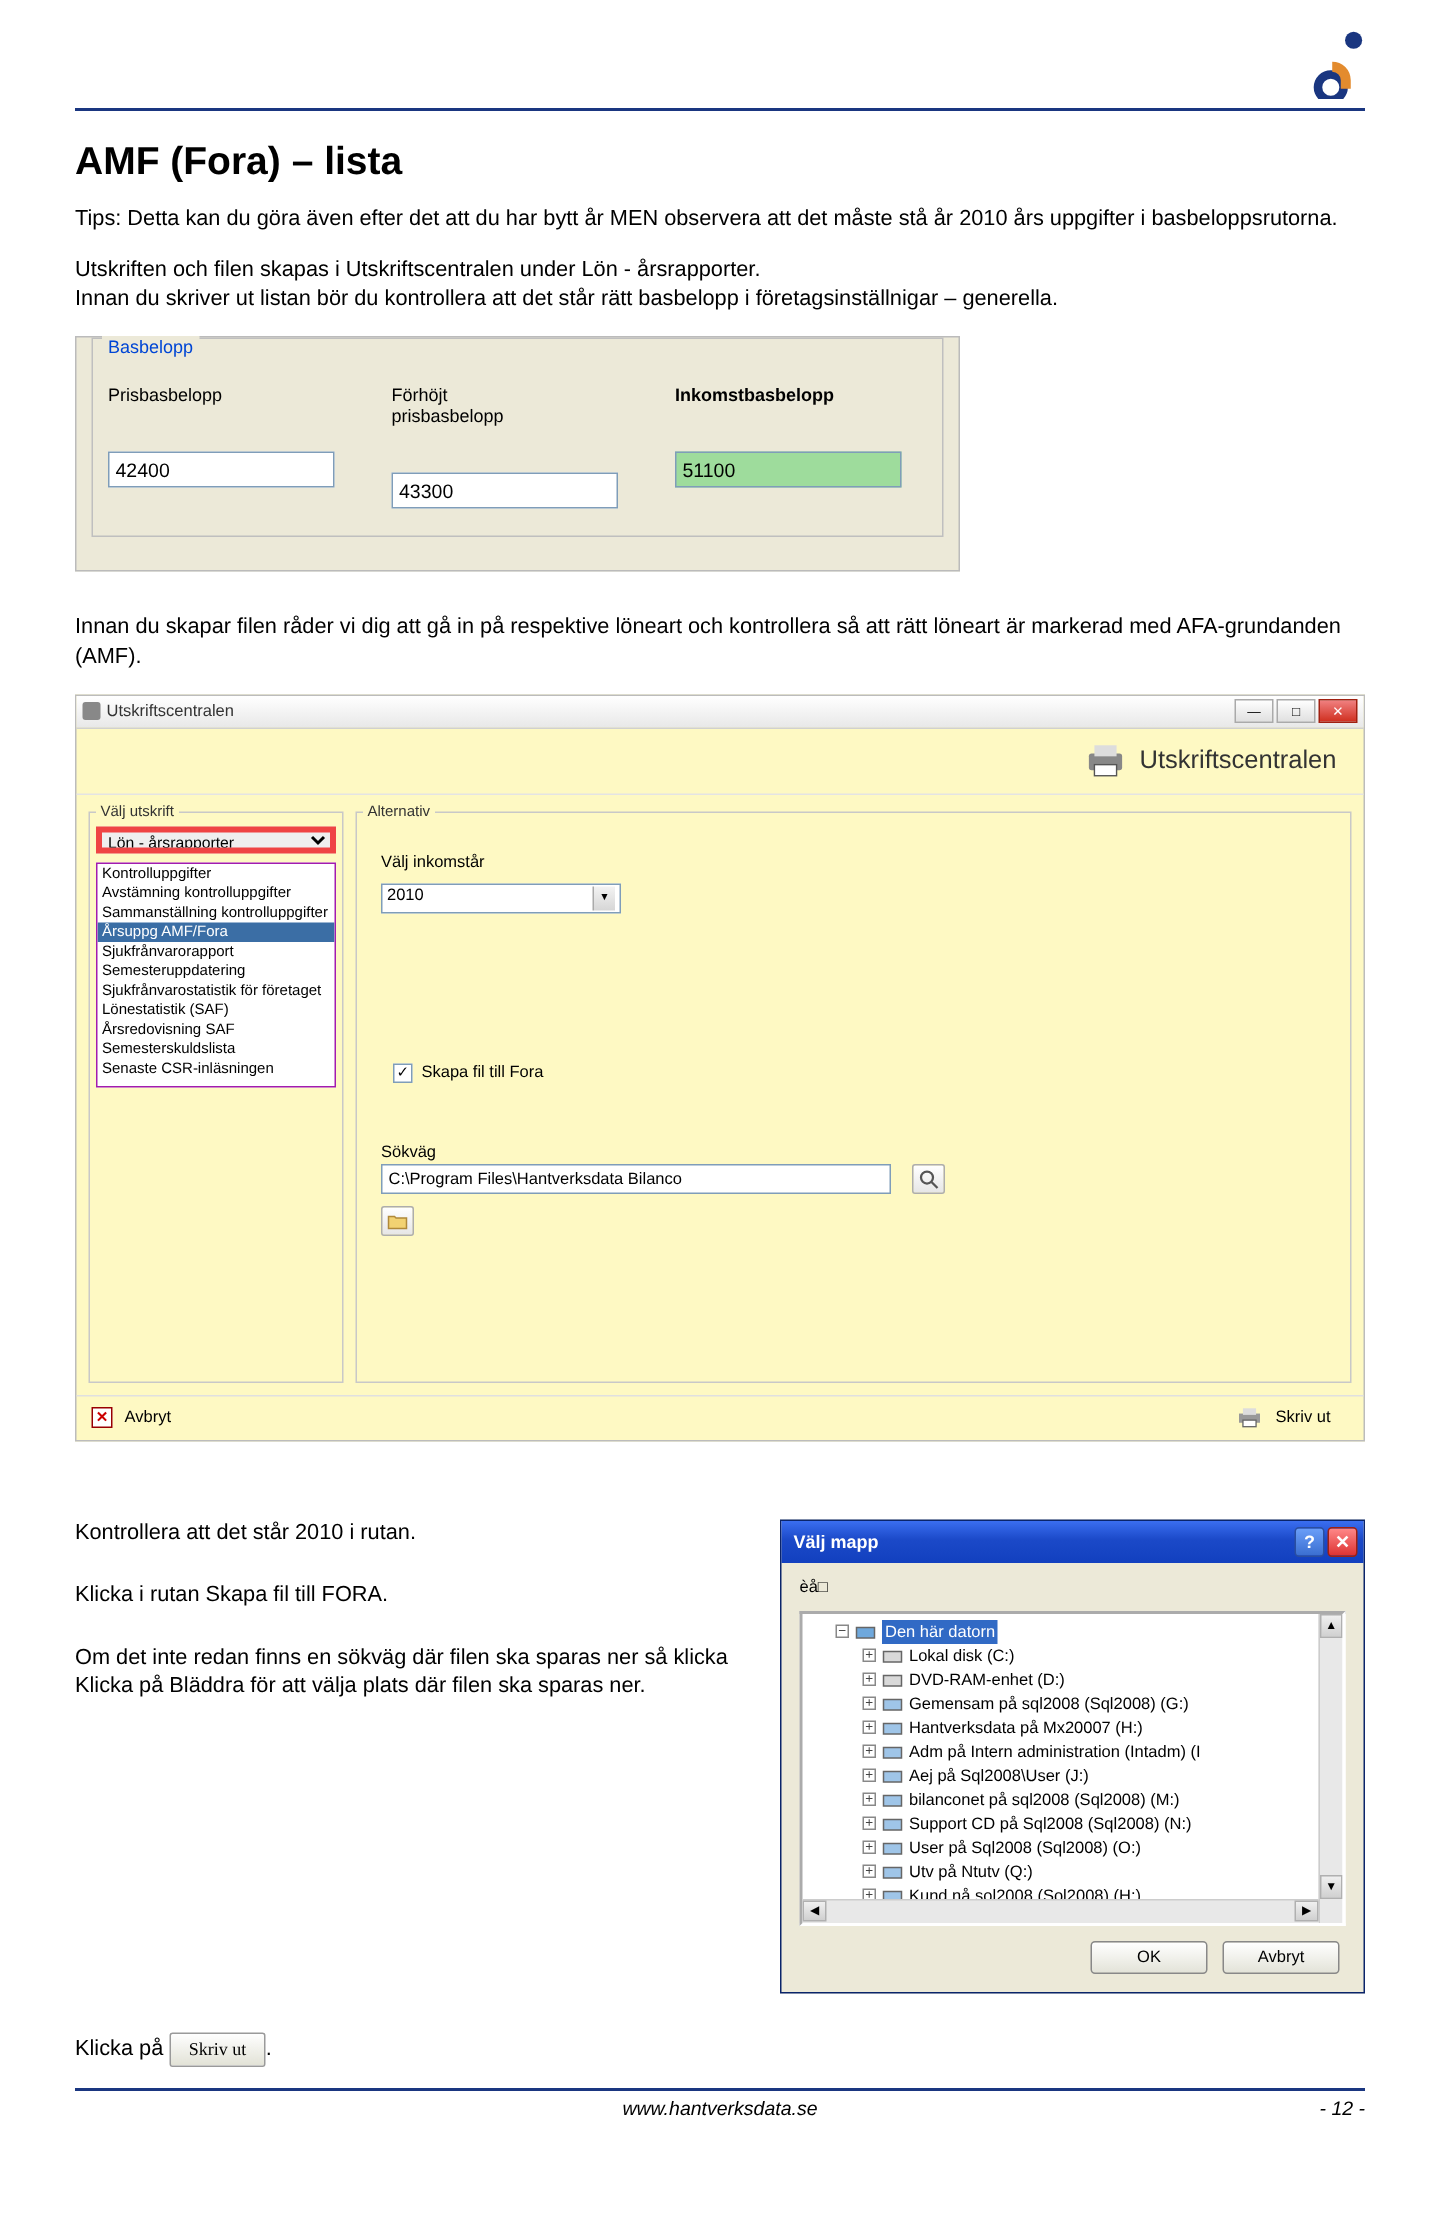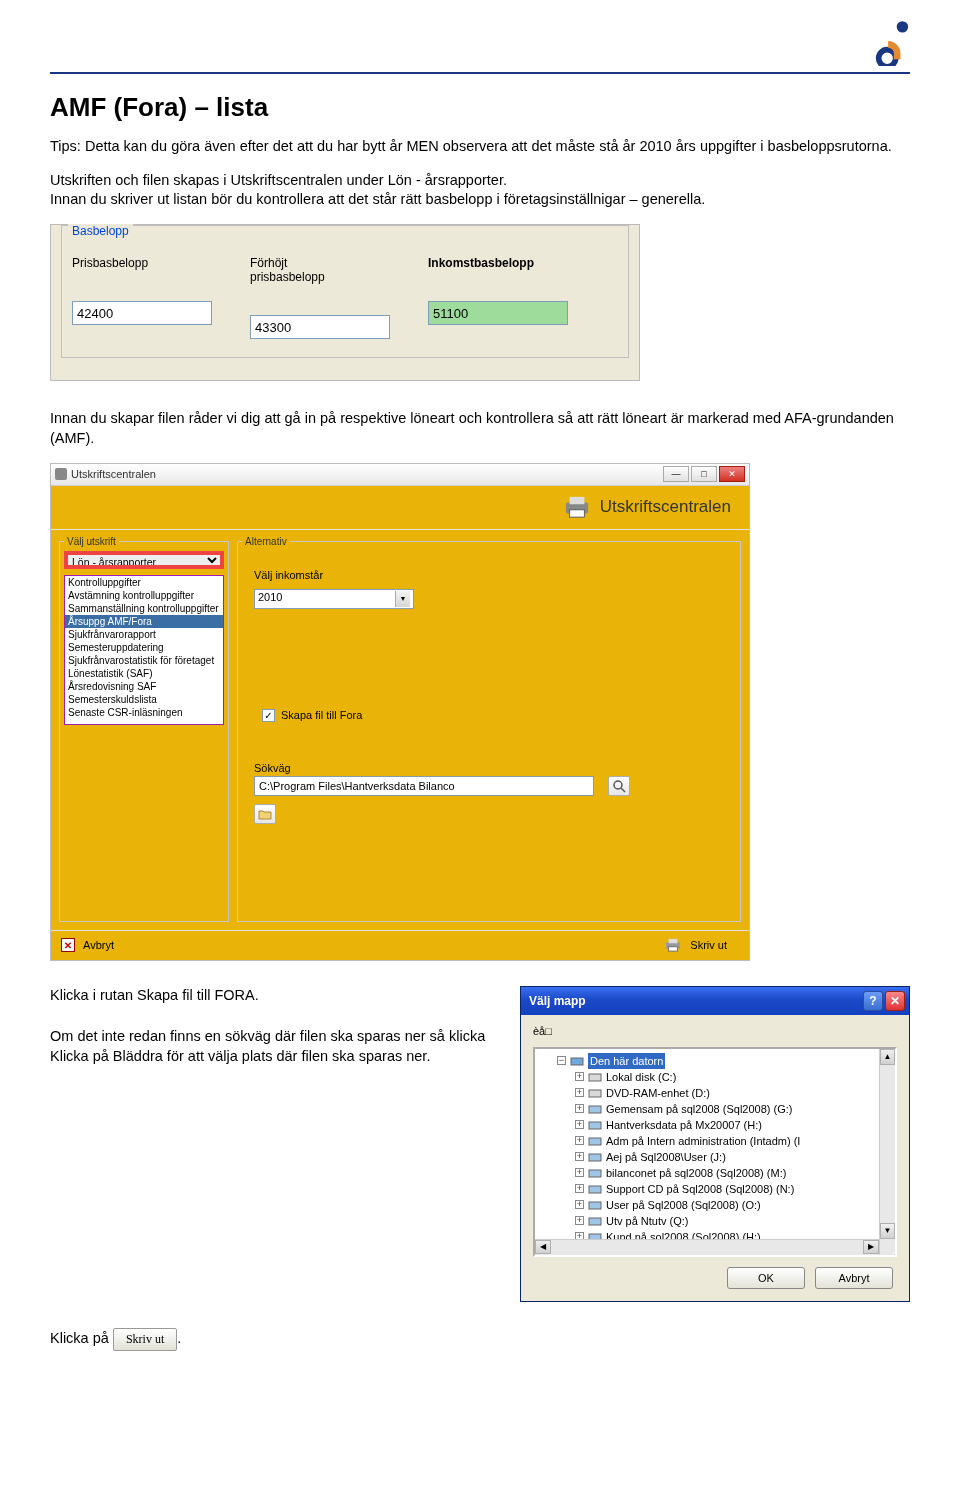--- a/index.html
+++ b/index.html
@@ -12,25 +12,25 @@
   .body-text { font-size: 14.5px; line-height: 1.35; font-family: Verdana, sans-serif; margin-bottom: 14px; }
   
   
   .basbelopp-box { background: #ece9d8; border: 1px solid #bbb; padding: 0 10px 22px 10px; width: 590px; position: relative; margin-bottom: 28px; }
   .basbelopp-box fieldset { border: 1px solid #bfbfbf; border-top: 1px solid #bfbfbf; padding: 30px 10px 18px 10px; position: relative; }
   .basbelopp-box legend { position: absolute; top: -2px; left: 6px; background: #ece9d8; padding: 0 4px; font-size: 12px; color: #0046d5; }
   .bb-row { display: flex; gap: 38px; }
   .bb-col { display: flex; flex-direction: column; gap: 27px; }
   .bb-label { font-size: 12px; margin-bottom: 4px; line-height: 1.2; }
   .bb-label-bold { font-weight: bold; }
-  .bb-input { width: 140px; height: 24px; border: 1px solid #7f9db9; padding: 2px 4px; font-size: 13px; background: #fff; }
+  .bb-input { width: 151px; height: 24px; border: 1px solid #7f9db9; padding: 2px 4px; font-size: 13px; background: #fff; }
   .bb-input.green { background: #9edc9c; }
 
   
-  .window { border: 1px solid #bcbcbc; background: #eab308; width: 700px; margin-bottom: 25px; font-family: Tahoma, Arial, sans-serif; }
+  .window { border: 1px solid #bcbcbc; background: #fef9c3; width: 860px; margin-bottom: 52px; font-family: Tahoma, Arial, sans-serif; }
   .win-titlebar { height: 22px; background: linear-gradient(#fff,#e8e8e8); border-bottom: 1px solid #d0d0d0; display:flex; align-items:center; justify-content:space-between; padding: 0 4px; }
   .win-title { font-size: 11px; color: #333; display:flex; align-items:center; gap:4px;}
   .win-controls { display:flex; gap:2px; }
   .win-btn { width: 26px; height: 16px; border: 1px solid #aaa; background: linear-gradient(#fefefe,#e0e0e0); font-size: 9px; display:flex; align-items:center; justify-content:center; }
   .win-btn.close { background: linear-gradient(#f08080,#d03020); border-color:#a02010; color:#fff; }
   .win-header { height: 44px; display:flex; justify-content:flex-end; align-items:center; padding-right: 18px; border-bottom: 1px solid #e4e4e4; }
   .win-header-title { font-size: 17px; color: #333; margin-left:8px; }
   .printer-icon { width:30px; height:24px; }
   .win-body { display:flex; padding: 6px 8px 8px 8px; gap: 8px; min-height: 400px; }
   fieldset.panel { border: 1px solid #c8c8c8; padding: 4px; position: relative; }
@@ -230,20 +230,21 @@
             <rect x="5" y="1" width="10" height="5" fill="#ddd"></rect>
             <rect x="5" y="10" width="10" height="5" fill="#fff" stroke="#666"></rect>
           </svg>
         <span>Skriv ut</span>
       </div>
     </div>
   </div>
 
   <div class="bottom-grid">
     <div class="left-text">
+      <p>Kontrollera att det står 2010 i rutan.</p>
       <p>Klicka i rutan Skapa fil till FORA.</p>
       <p>Om det inte redan finns en sökväg där filen ska sparas ner så klicka Klicka på Bläddra för att välja plats där filen ska sparas ner.</p>
     </div>
 
     <div class="dlg">
       <div class="dlg-title">
         <span>Välj mapp</span>
         <div class="dlg-title-buttons">
           <div class="dlg-tbtn help">?</div>
           <div class="dlg-tbtn">✕</div>
@@ -354,13 +355,17 @@
         </div>
       </div>
     </div>
   </div>
 
   <p class="last-line">
     <span>Klicka på </span>
     <span class="skrivut-btn">Skriv ut</span><span>.</span>
   </p>
 
+  <div class="page-footer page-footer-wrap" style="margin-top:14px;">
+    <span class="url-center">www.hantverksdata.se</span>
+    <span class="pno">- 12 -</span>
+  </div>
 </div>
 
 </body></html>

